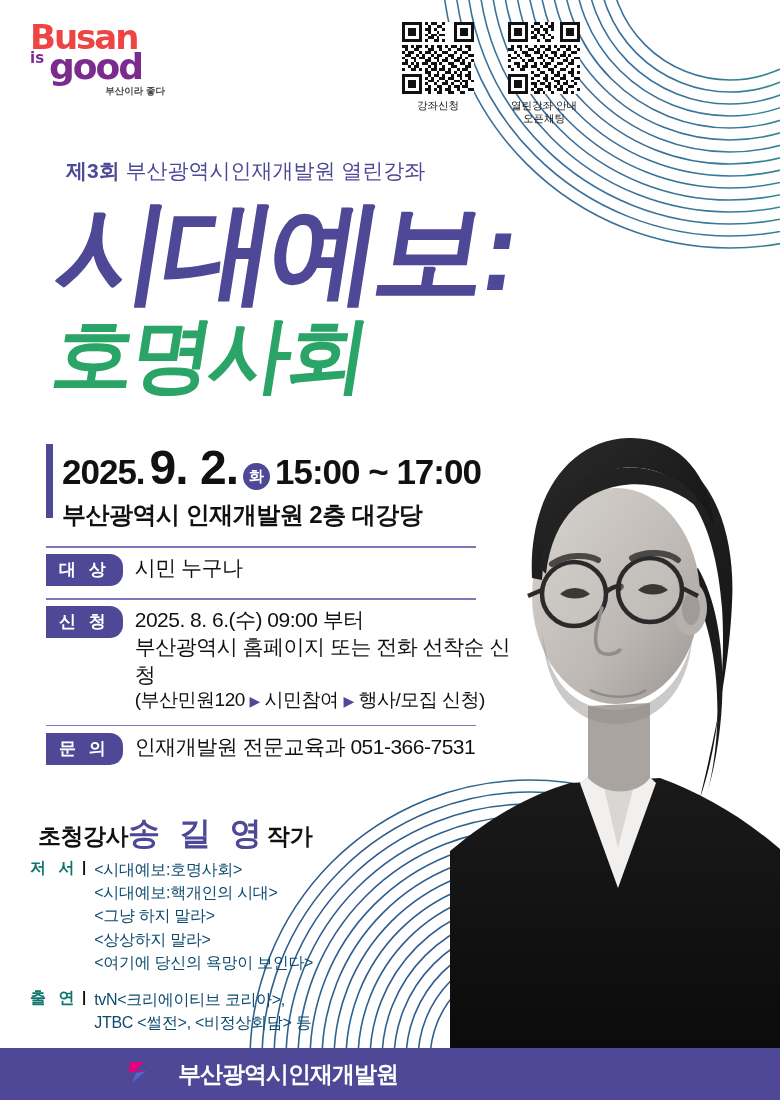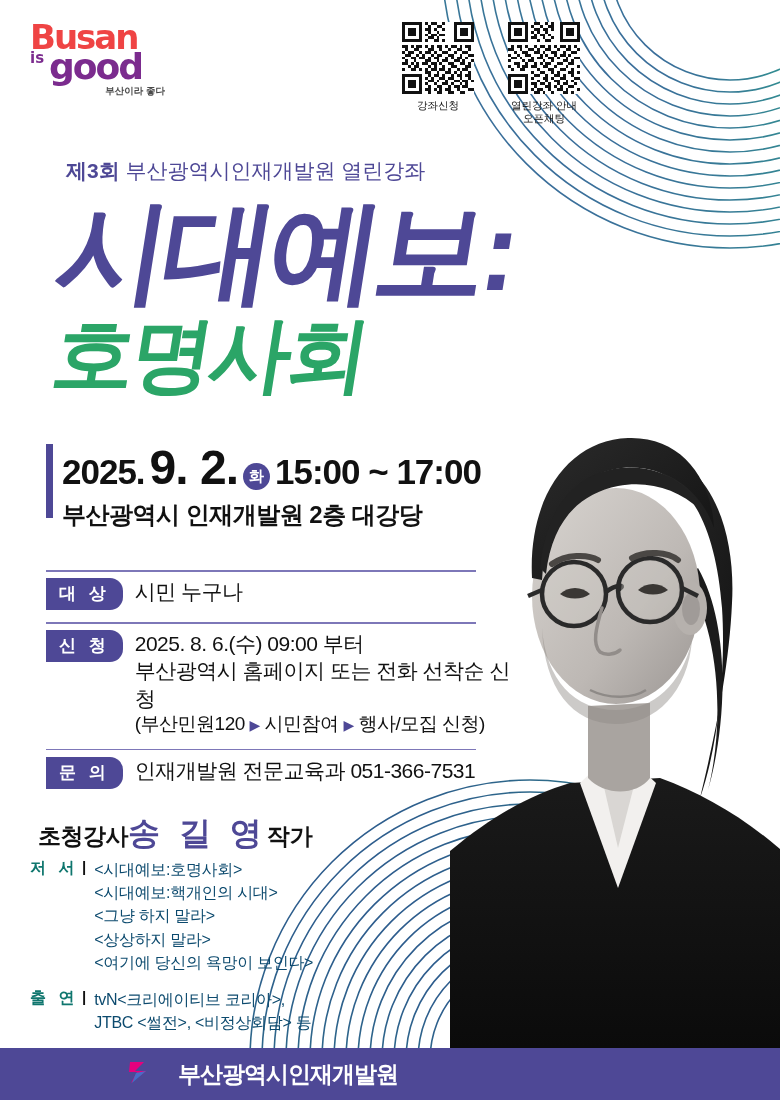--- a/index.html
+++ b/index.html
@@ -51,21 +51,21 @@
   .dl-main{display:flex;align-items:baseline;white-space:nowrap;color:#111;font-weight:bold;}
   .d-y{font-size:35px;letter-spacing:-1px;}
   .d-md{font-size:48px;letter-spacing:-1px;margin-left:5px;}
   .d-dow{display:inline-flex;align-items:center;justify-content:center;
          width:27px;height:27px;border-radius:50%;background:#4E4896;color:#fff;
          font-size:15px;font-weight:bold;margin:0 5px;position:relative;top:-3px;}
   .d-time{font-size:35px;letter-spacing:-1px;}
   .dl-venue{font-size:24px;font-weight:bold;color:#111;margin-top:4px;letter-spacing:-0.5px;}
 
   
-  .info{position:absolute;left:46px;top:546px;width:470px;margin-top:24px;}
+  .info{position:absolute;left:46px;top:546px;width:470px;}
   .info-row{position:relative;padding-top:8px;margin-bottom:12px;}
   .info-row:before{content:"";position:absolute;left:0;top:0;width:430px;height:1.5px;background:#7d77b8;}
   .row-inner{display:flex;align-items:flex-start;gap:12px;}
   .badge{flex:0 0 auto;background:#4E4896;color:#fff;font-size:17px;font-weight:bold;
          padding:4px 13px 5px 13px;border-radius:0 13px 13px 0;letter-spacing:4px;
          margin-left:0;white-space:nowrap;}
   .row-text{font-size:21px;color:#111;line-height:1.3;letter-spacing:-0.5px;font-weight:500;}
   .row-text .sub{font-size:19px;}
   .tri{color:#4E4896;font-size:14px;}
 

